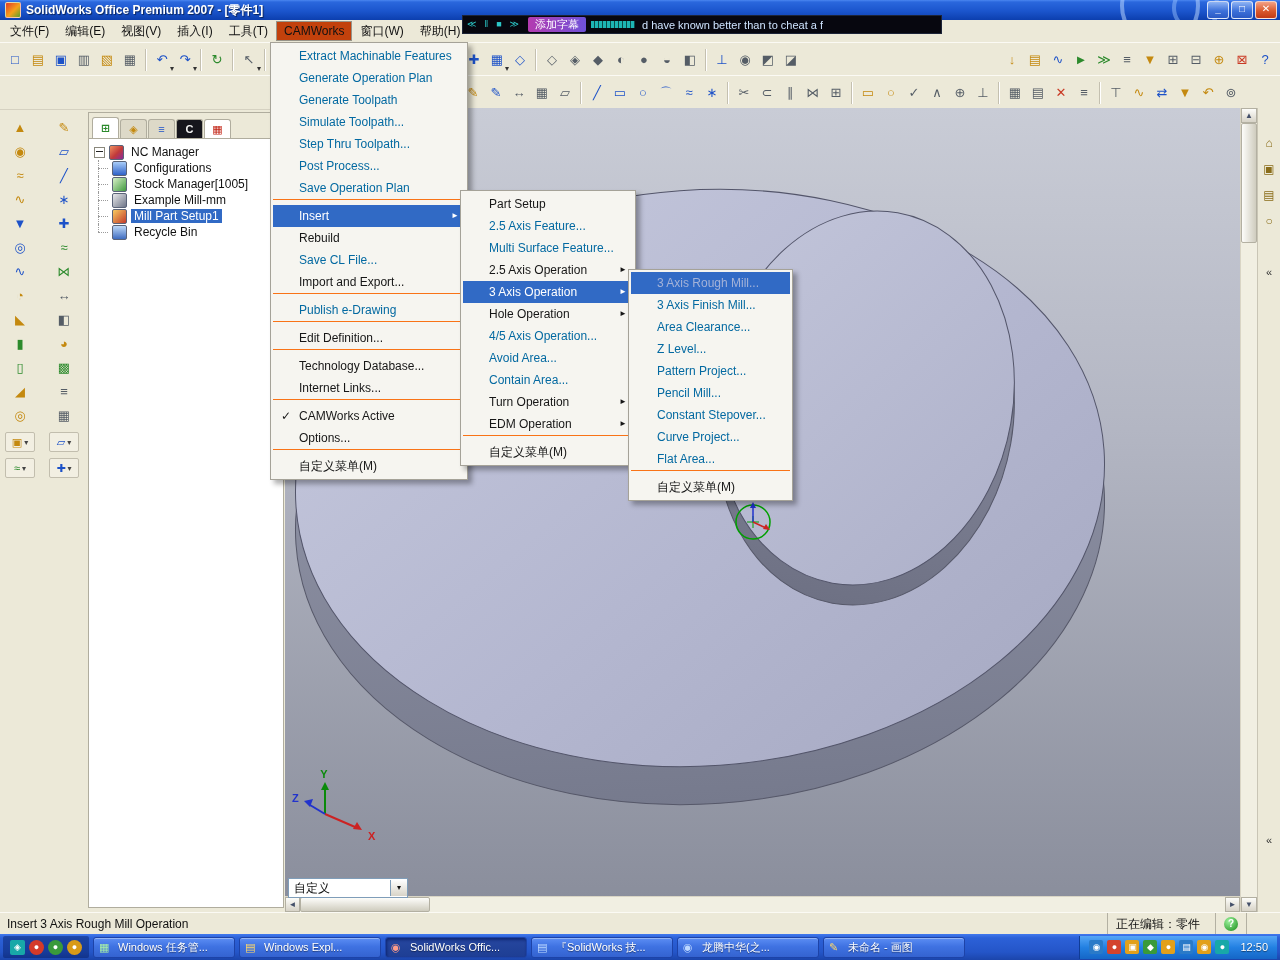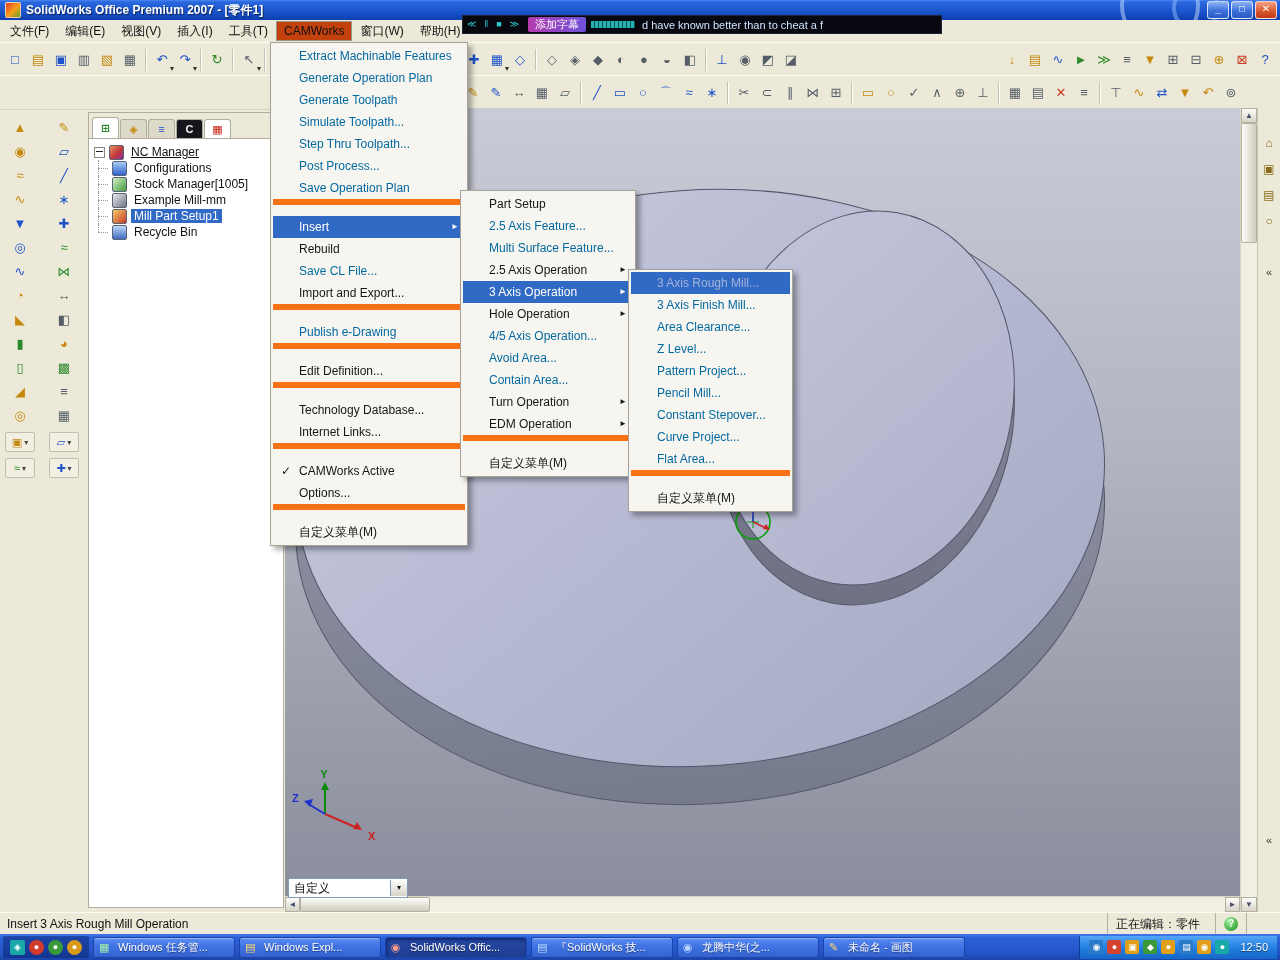--- a/index.html
+++ b/index.html
@@ -67,21 +67,21 @@
   #treetabs{height:23px;background:#ece9d8;display:flex;align-items:flex-end;gap:1px;padding:2px 3px 0;
     border-bottom:1px solid #b0ad9e;}
   .ttab{width:25px;height:18px;border:1px solid #b0ad9e;border-bottom:none;border-radius:3px 3px 0 0;
     background:#ddd9c8;display:flex;align-items:center;justify-content:center;font-size:11px;font-weight:bold;}
   .ttab.active{background:#fff;height:20px;}
   .ttab.t-green{color:#2c8a2c;} .ttab.t-gold{color:#c4890f;} .ttab.t-blue{color:#1d52c8;}
   .ttab.t-black{background:#15151c;color:#f2f2f2;} .ttab.t-red{background:#fff;color:#c22213;}
   #tree{padding:5px 2px;}
   .trow{display:flex;align-items:center;height:16px;white-space:nowrap;}
   .trow .texp{flex:none;}
-  .trow.root{padding-left:3px;text-decoration:underline;}
+  .trow.root{padding-left:3px;}
   .trow.root .texp{width:9px;height:9px;border:1px solid #8a887c;background:#fff;position:relative;margin-right:4px;}
   .trow.root .texp::before{content:"";position:absolute;left:1px;right:1px;top:3px;border-top:1px solid #222;}
   .trow.child .texp{width:12px;height:16px;margin:0 2px 0 7px;position:relative;}
   .trow.child .texp::before{content:"";position:absolute;left:0;top:0;bottom:0;border-left:1px dotted #9a9a9a;}
   .trow.child .texp::after{content:"";position:absolute;left:0;top:50%;width:10px;border-top:1px dotted #9a9a9a;}
   .trow.bin .texp::before{bottom:50%;}
   .ticon{width:13px;height:13px;border-radius:2px;border:1px solid #5a6378;margin-right:4px;flex:none;}
   .trow.root  .ticon{background:linear-gradient(135deg,#f09060,#c23a3a 55%,#8a2a9a);}
   .trow.cfg   .ticon{background:linear-gradient(180deg,#a8ccf8,#2f62c8);}
   .trow.stock .ticon{background:linear-gradient(135deg,#d8f0c8,#3f9a3f);}
@@ -128,21 +128,21 @@
     padding:2px;z-index:60;}
   #camworks-menu{left:270px;top:42px;width:192px;}
   #insert-menu{left:460px;top:190px;width:170px;}
   #axis3-menu{left:628px;top:269px;width:159px;}
   .mi{height:22px;line-height:22px;padding:0 20px 0 26px;position:relative;white-space:nowrap;color:#161616;}
   .mi.disabled{color:#0369a1;}
   .mi.highlight{background:#316ac5;color:#fff;}
   .mi.hl-disabled{background:#316ac5;color:#a3b2d8;}
   .mi.has-sub::after{content:"►";position:absolute;right:6px;top:0;font-size:8px;}
   .mi.checked::before{content:"✓";position:absolute;left:8px;font-size:12px;}
-  .mi.sep-after{border-bottom:6px solid #f97316;margin-bottom:11px;}
+  .mi.sep-after{border-bottom:1px solid #f97316;margin-bottom:5px;}
 
   
   #statusbar{position:absolute;left:0;top:912px;right:0;height:22px;background:#ece9d8;
     border-top:1px solid #fbfaf4;display:flex;align-items:center;}
   #status-msg{padding:0 7px;white-space:nowrap;text-align:center;}
   .spanel{border-left:1px solid #b3b0a2;height:100%;display:flex;align-items:center;padding:0 8px;box-sizing:border-box;}
   #status-editing{min-width:108px;}
   .helpdot{width:14px;height:14px;border-radius:50%;color:#fff;font-size:10px;line-height:14px;text-align:center;
     font-weight:bold;background:radial-gradient(circle at 35% 30%,#9df29d,#168a16);}
   #status-grip{width:34px;}

